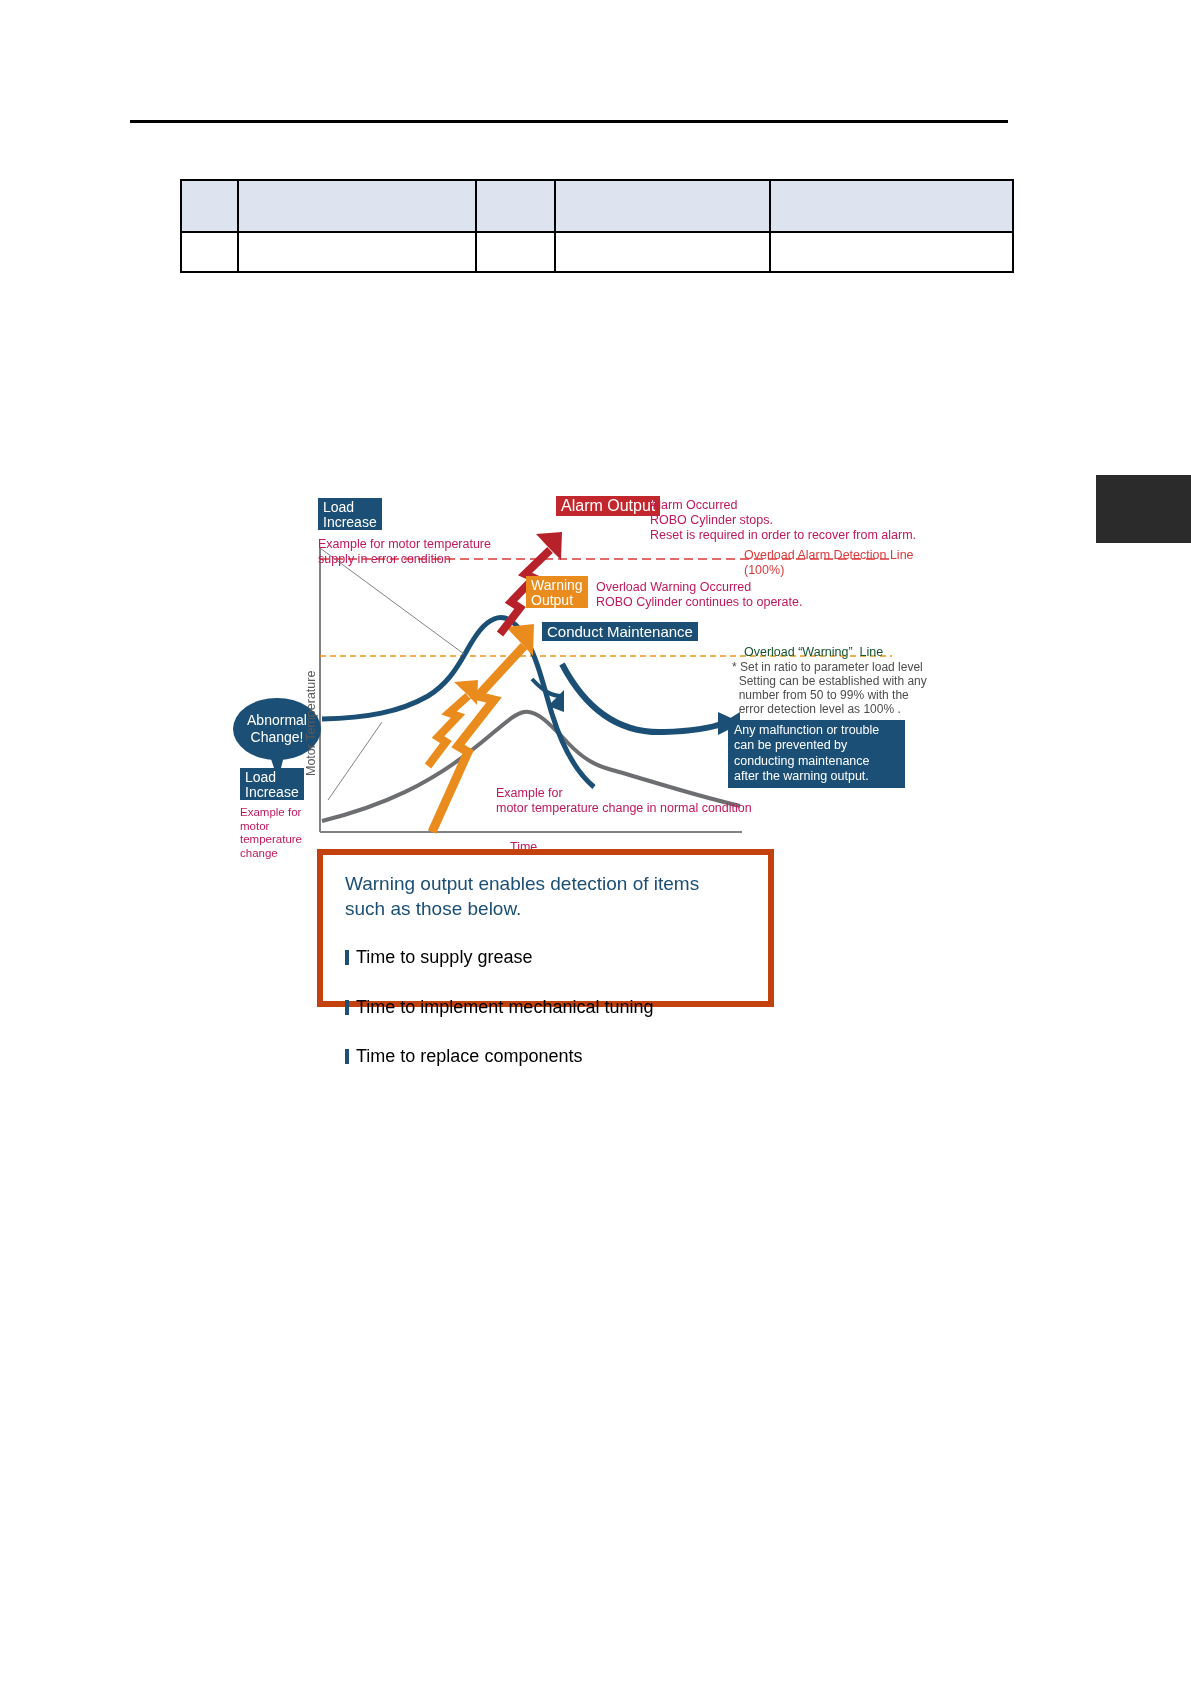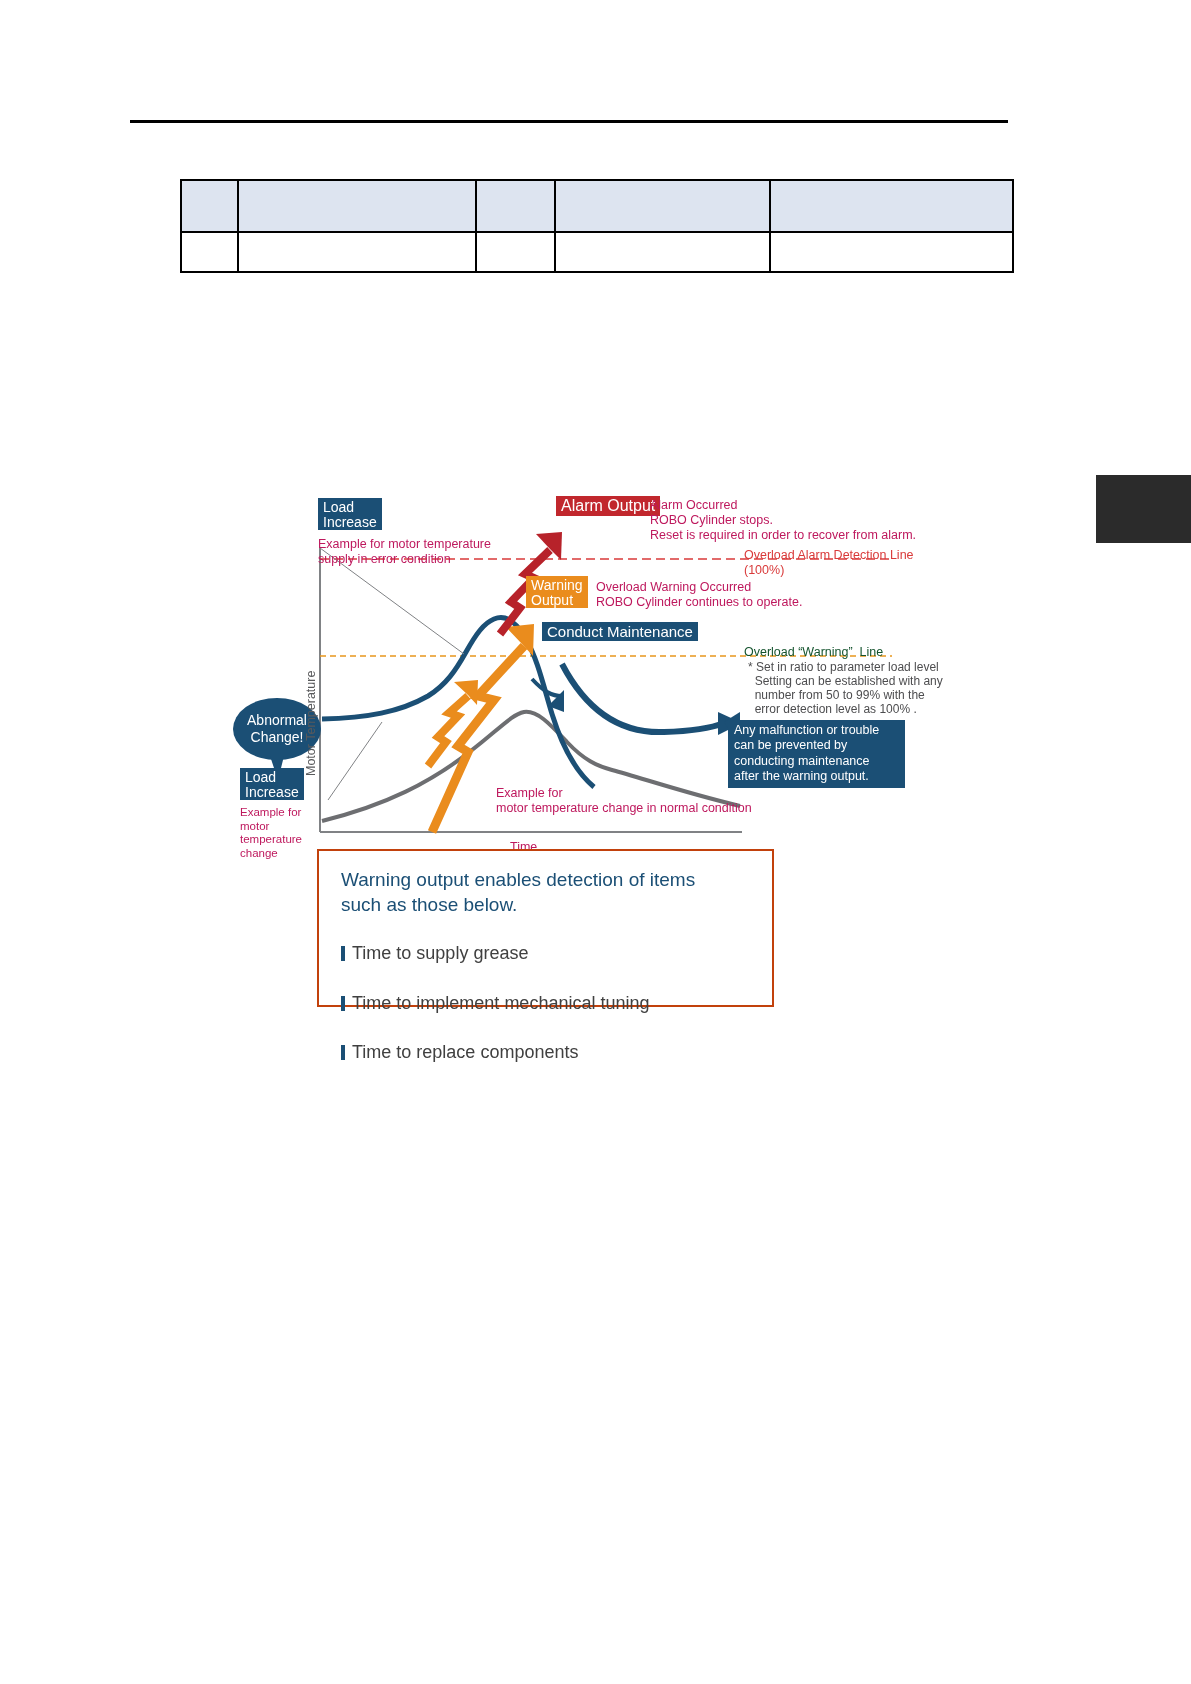--- a/index.html
+++ b/index.html
@@ -131,34 +131,34 @@
     white-space: pre;
   }
 
   
   .info-box {
     position: absolute;
     left: 317px;
     top: 849px;
     width: 457px;
     height: 158px;
-    border: 2px solid #c2410c;
+    border: 6px solid #c2410c;
     background: #ffffff;
     box-sizing: border-box;
     padding: 16px 20px 0 22px;
   }
   .info-title {
     color: #1b4f75;
     font-size: 19px;
     line-height: 1.32;
     white-space: pre-line;
     margin: 0 0 6px 0;
   }
   .info-item {
-    color: #404040;
+    color: #000000;
     font-size: 18px;
     line-height: 1.42;
     display: flex;
     align-items: baseline;
     gap: 7px;
     margin-top: 24px;
   }
   .info-bullet {
     display: inline-block;
     width: 4px;
@@ -294,21 +294,21 @@
   <div class="tag tag-orange" style="left:294px; top:92px;">Warning
 Output</div>
 
   <div class="lbl txt-gray" style="left:364px; top:96px;">Overload Warning Occurred
 ROBO Cylinder continues to operate.</div>
 
   <div class="tag tag-navy" style="left:310px; top:138px; font-size:15px;text-align:right;">Conduct Maintenance</div>
 
   <div class="lbl txt-orange" style="left:512px; top:161px;">Overload “Warning”  Line</div>
 
-  <div class="lbl txt-darkgray" style="left:500px; top:176px;margin-left:16px;">* Set in ratio to parameter load level
+  <div class="lbl txt-darkgray" style="left:500px; top:176px;">* Set in ratio to parameter load level
   Setting can be established with any
   number from 50 to 99% with the
   error detection level as 100% .</div>
 
   <div class="callout-navy" style="left:496px; top:236px; width:166px;">Any malfunction or trouble
 can be prevented by
 conducting maintenance
 after the warning output.</div>
 
   <div class="lbl" style="left:11px; top:228px; color:#ffffff; font-size:14px; text-align:center; width:68px;">Abnormal

